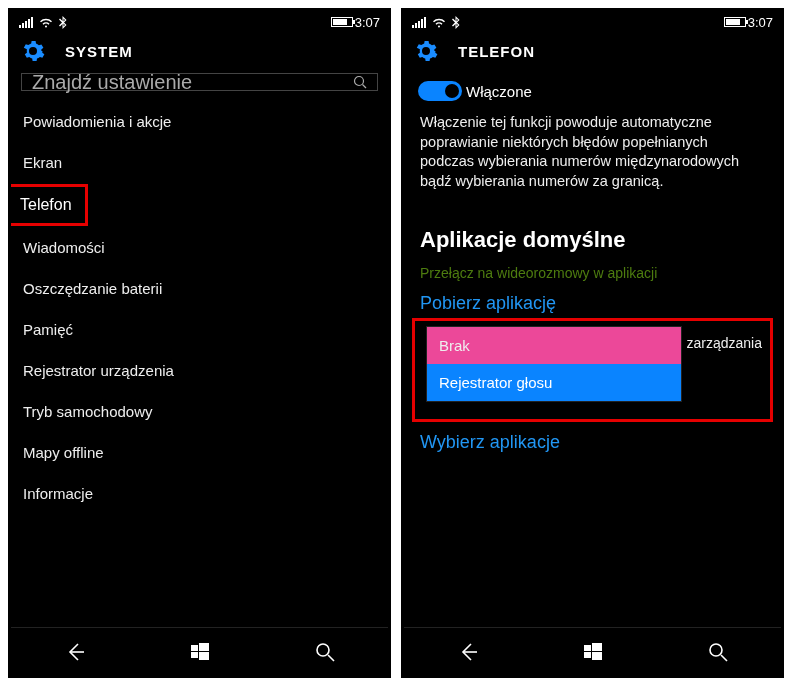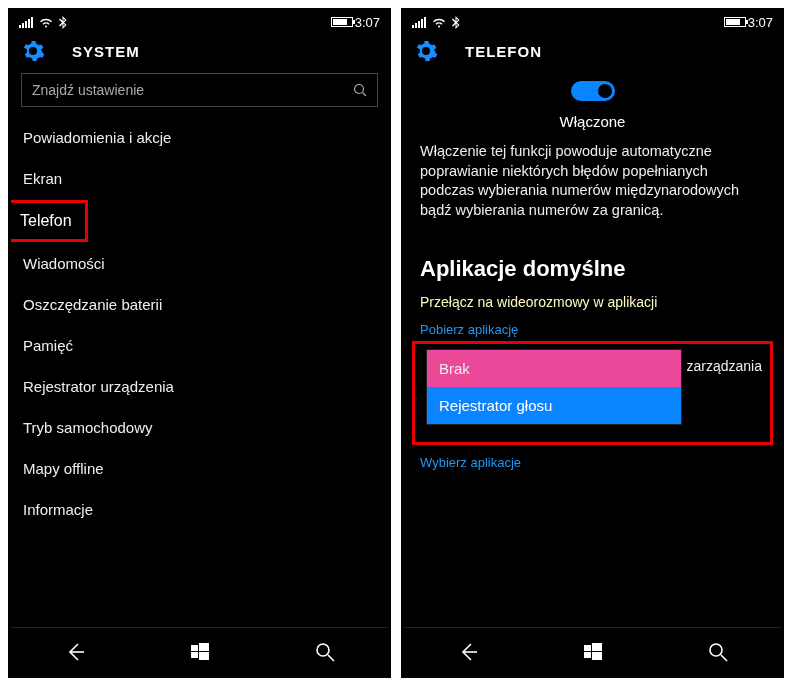--- a/index.html
+++ b/index.html
@@ -43,37 +43,37 @@
     width:22px; height:10px; border:1px solid #fff; position:relative;
   }
   .battery::after {
     content:""; position:absolute; right:-3px; top:2px; width:2px; height:4px; background:#fff;
   }
   .battery .fill { position:absolute; left:1px; top:1px; bottom:1px; width:70%; background:#fff; }
   .clock { font-size:13px; }
 
   
   .header {
-    display:flex; align-items:center; gap:27px;
+    display:flex; align-items:center; gap:20px;
     padding: 6px 10px 10px 10px;
   }
   .gear {
     width:24px; height:24px; color:#0a84ff;
   }
   .header-title { font-size:15px; font-weight:600; letter-spacing:1px; }
 
   
   .searchbox {
     margin: 0 10px 10px 10px;
     border:1px solid #444;
-    height:34px;
+    height:18px;
     display:flex; align-items:center; justify-content:space-between;
     padding:0 10px;
     color:#aaa;
-    font-size:14px;
+    font-size:20px;
   }
   .searchbox .mag { font-size:14px; color:#aaa; }
 
   
   .list { flex:1; overflow:hidden; }
   .list-item {
     padding: 12px 12px;
     font-size:15px;
     color:#eee;
   }
@@ -89,61 +89,60 @@
   .navbar {
     height:48px;
     border-top:1px solid #222;
     display:flex; align-items:center; justify-content:space-around;
     background:#000;
   }
   .nav-icon { color:#fff; font-size:18px; }
 
   
   .toggle-row {
-    display:flex; align-items:center; gap:12px;
+    display:flex; align-items:center; gap:4px;
     padding: 8px 14px 8px 14px;
-    flex-direction: column;
   }
   .toggle {
     width:44px; height:20px; border-radius:20px; background:#0a84ff;
     position:relative;
   }
   .toggle .knob {
     width:14px; height:14px; border-radius:50%; background:#000;
     position:absolute; right:3px; top:3px;
   }
   .toggle-label { font-size:15px; }
   .desc {
     padding: 4px 16px 16px 16px;
     font-size:14.5px; color:#eee; line-height:1.35;
   }
   .section-title {
     padding: 20px 16px 8px 16px;
     font-size:22px; font-weight:700;
   }
   .sub-label {
     padding: 4px 16px 6px 16px;
-    font-size:14px; color:#fef9c3;
+    font-size:14px; color:#4d7c0f;
   }
   .dropdown {
     margin: 2px 16px 4px 16px;
     background:#2a2a2a;
     height:36px;
     display:flex; align-items:center; justify-content:space-between;
     padding:0 12px;
     color:#bbb; font-size:15px;
   }
   .chev { font-size:12px; color:#bbb; }
   .body-text {
     padding: 18px 16px 6px 16px;
     font-size:14.5px; color:#eee; line-height:1.35;
   }
   .link-text {
     padding: 6px 16px 2px 16px;
-    font-size:13px; color:#2196f3;
+    font-size:18px; color:#2196f3;
   }
   .overlay-area {
     position:relative;
     margin: 2px 8px 0 8px;
     border:3px solid #e60000;
     height:104px;
   }
   .bg-text {
     position:absolute; right:8px; top:14px;
     font-size:14px; color:#eee;

